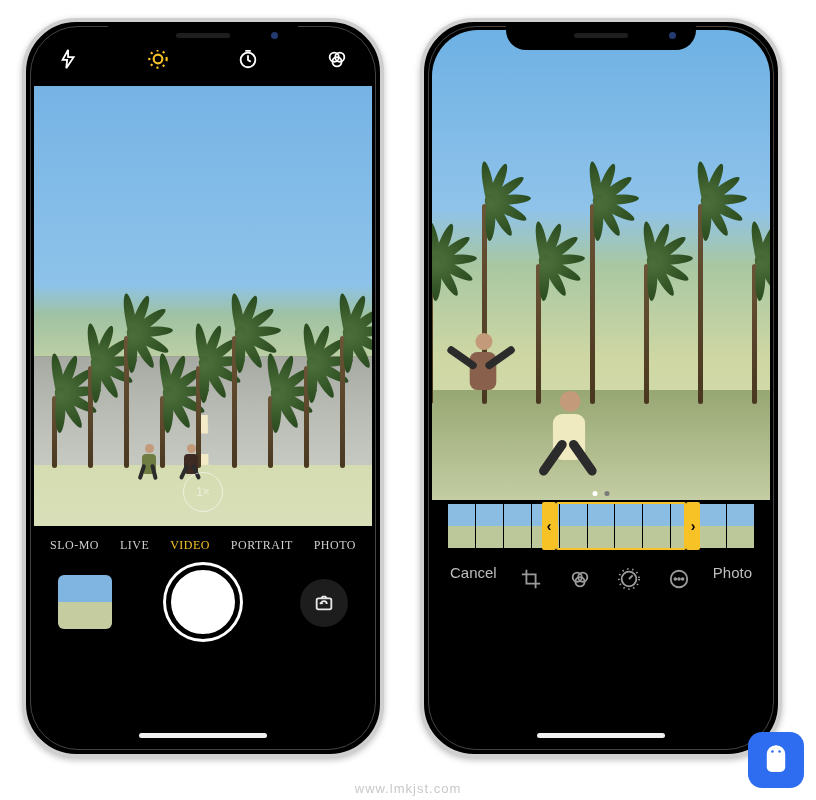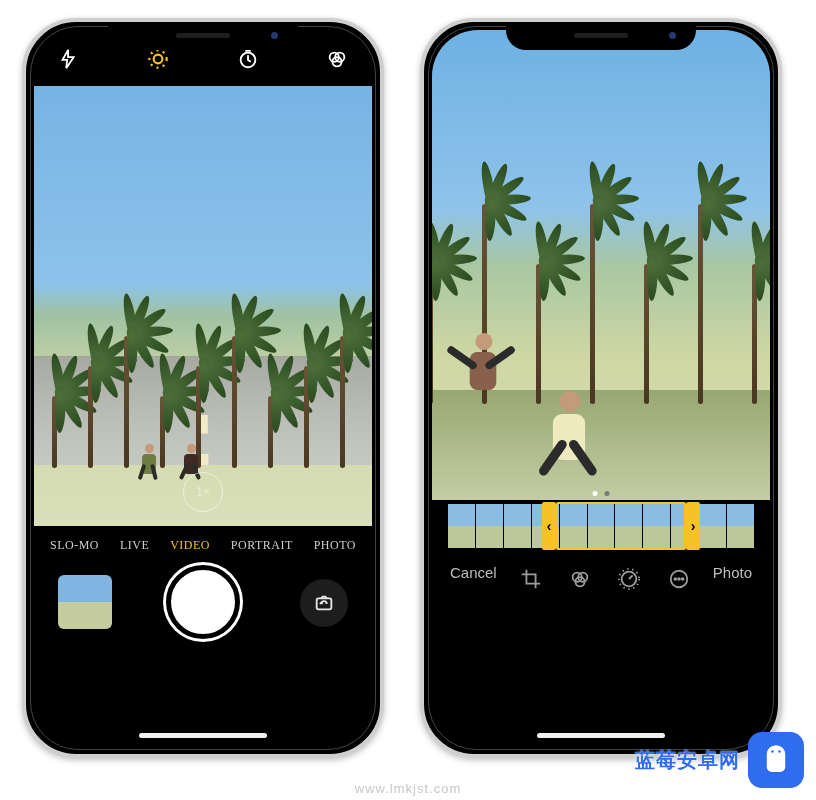--- a/index.html
+++ b/index.html
@@ -460,21 +460,20 @@
         <span class="label">Photo</span>
       </div>
 
       <div class="homebar"></div>
     </div>
   </div>
 </div>
 
 <div class="url">www.lmkjst.com</div>
 <div class="wm">
-  <span class="wm-text">蓝莓安卓网</span>
   <div class="wm-logo">
     <svg viewBox="0 0 24 24" width="34" height="34" fill="#fff">
         <path d="M6 8a6 6 0 0 1 12 0v9a3 3 0 0 1-3 3H9a3 3 0 0 1-3-3zM9 5h.01M15 5h.01" stroke="#fff" stroke-width="1"></path>
         <circle cx="9.5" cy="6" r=".9" fill="#2f6df0"></circle>
         <circle cx="14.5" cy="6" r=".9" fill="#2f6df0"></circle>
       </svg>
   </div>
 </div>
 
 </body></html>

